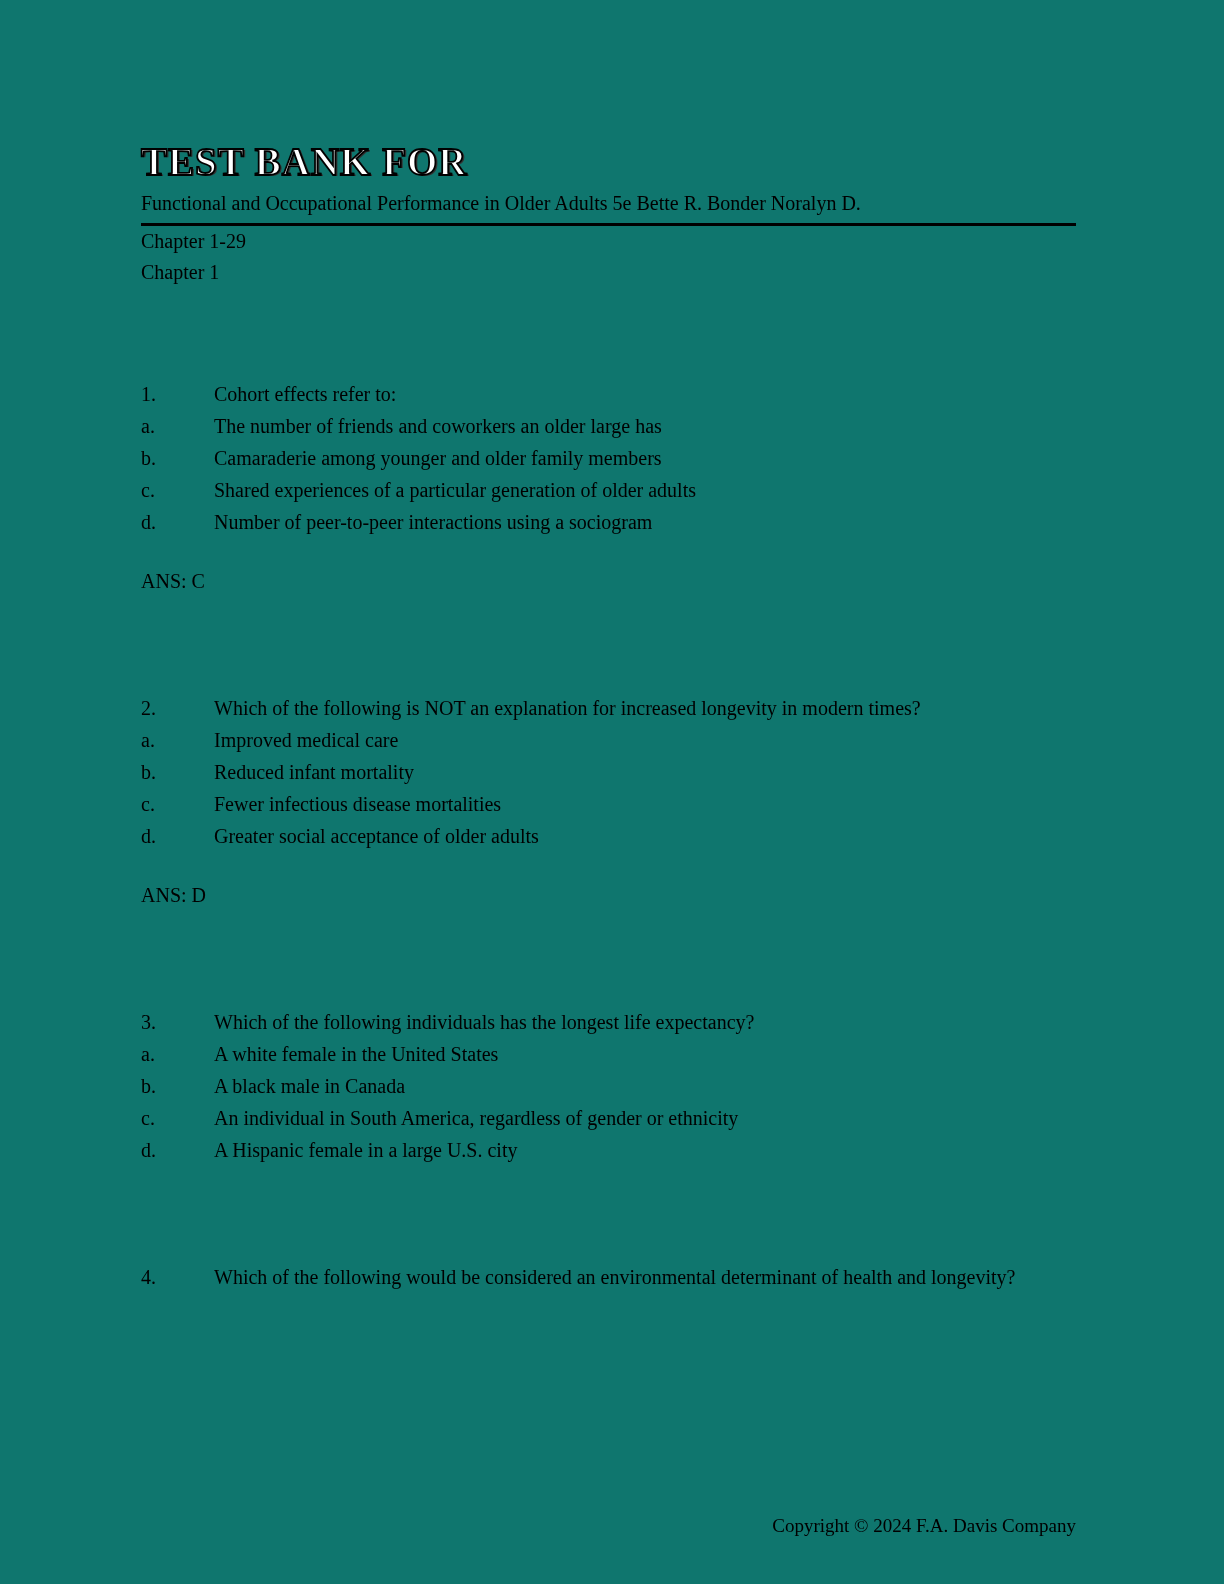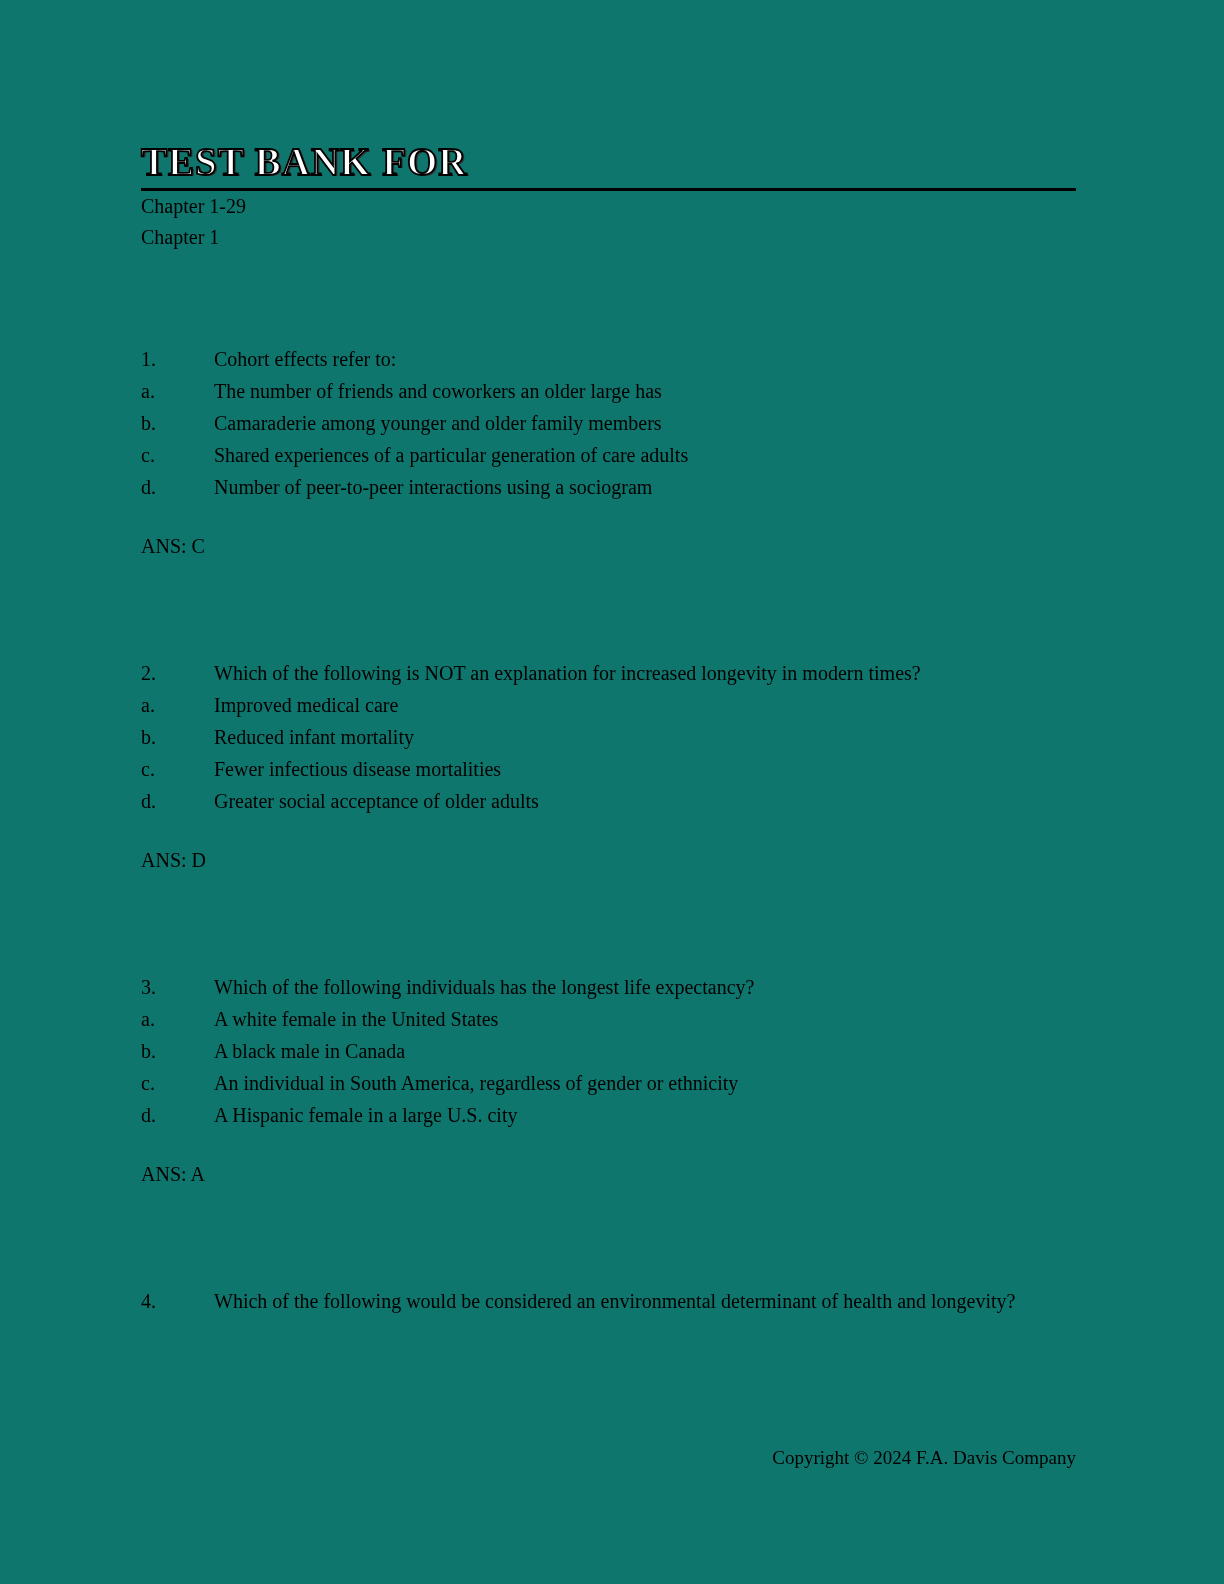--- a/index.html
+++ b/index.html
@@ -59,36 +59,37 @@
     flex: 0 0 73px;
   }
   .q-col-text {
     flex: 1 1 auto;
   }
   .answer-row {
     margin-top: 27px;
   }
   .footer {
     position: absolute;
-    top: 1442px;
+    top: 1510px;
     right: 148px;
     font-size: 19px;
     line-height: 31px;
     white-space: nowrap;
   }
 </style>
 </head>
 <body>
 
 <div class="page">
 
   <header>
     <h1 class="doc-title">TEST BANK FOR</h1>
 
     <div class="subtitle">
+      <div>Functional and Occupational Performance in Older Adults 5e Bette R. Bonder Noralyn D.</div>
     </div>
 
     <hr class="rule">
 
     <div class="chapter-line">Chapter 1-29</div>
     <div class="chapter-line">Chapter 1</div>
   </header>
 
   <section class="questions">
       <div class="question-block">
@@ -99,21 +100,21 @@
         <div class="q-row">
           <div class="q-col-label">a.</div>
           <div class="q-col-text">The number of friends and coworkers an older large has</div>
         </div>
         <div class="q-row">
           <div class="q-col-label">b.</div>
           <div class="q-col-text">Camaraderie among younger and older family members</div>
         </div>
         <div class="q-row">
           <div class="q-col-label">c.</div>
-          <div class="q-col-text">Shared experiences of a particular generation of care adults</div>
+          <div class="q-col-text">Shared experiences of a particular generation of older adults</div>
         </div>
         <div class="q-row">
           <div class="q-col-label">d.</div>
           <div class="q-col-text">Number of peer-to-peer interactions using a sociogram</div>
         </div>
         <div class="answer-row">ANS: C</div>
       </div>
       <div class="question-block">
         <div class="q-row">
           <div class="q-col-label">2.</div>
@@ -151,21 +152,20 @@
           <div class="q-col-text">A black male in Canada</div>
         </div>
         <div class="q-row">
           <div class="q-col-label">c.</div>
           <div class="q-col-text">An individual in South America, regardless of gender or ethnicity</div>
         </div>
         <div class="q-row">
           <div class="q-col-label">d.</div>
           <div class="q-col-text">A Hispanic female in a large U.S. city</div>
         </div>
-        <div class="answer-row">ANS: A</div>
       </div>
       <div class="question-block">
         <div class="q-row">
           <div class="q-col-label">4.</div>
           <div class="q-col-text">Which of the following would be considered an environmental determinant of health and longevity?</div>
         </div>
       </div>
     </section>
 
   <div class="footer">Copyright © 2024 F.A. Davis Company</div>

